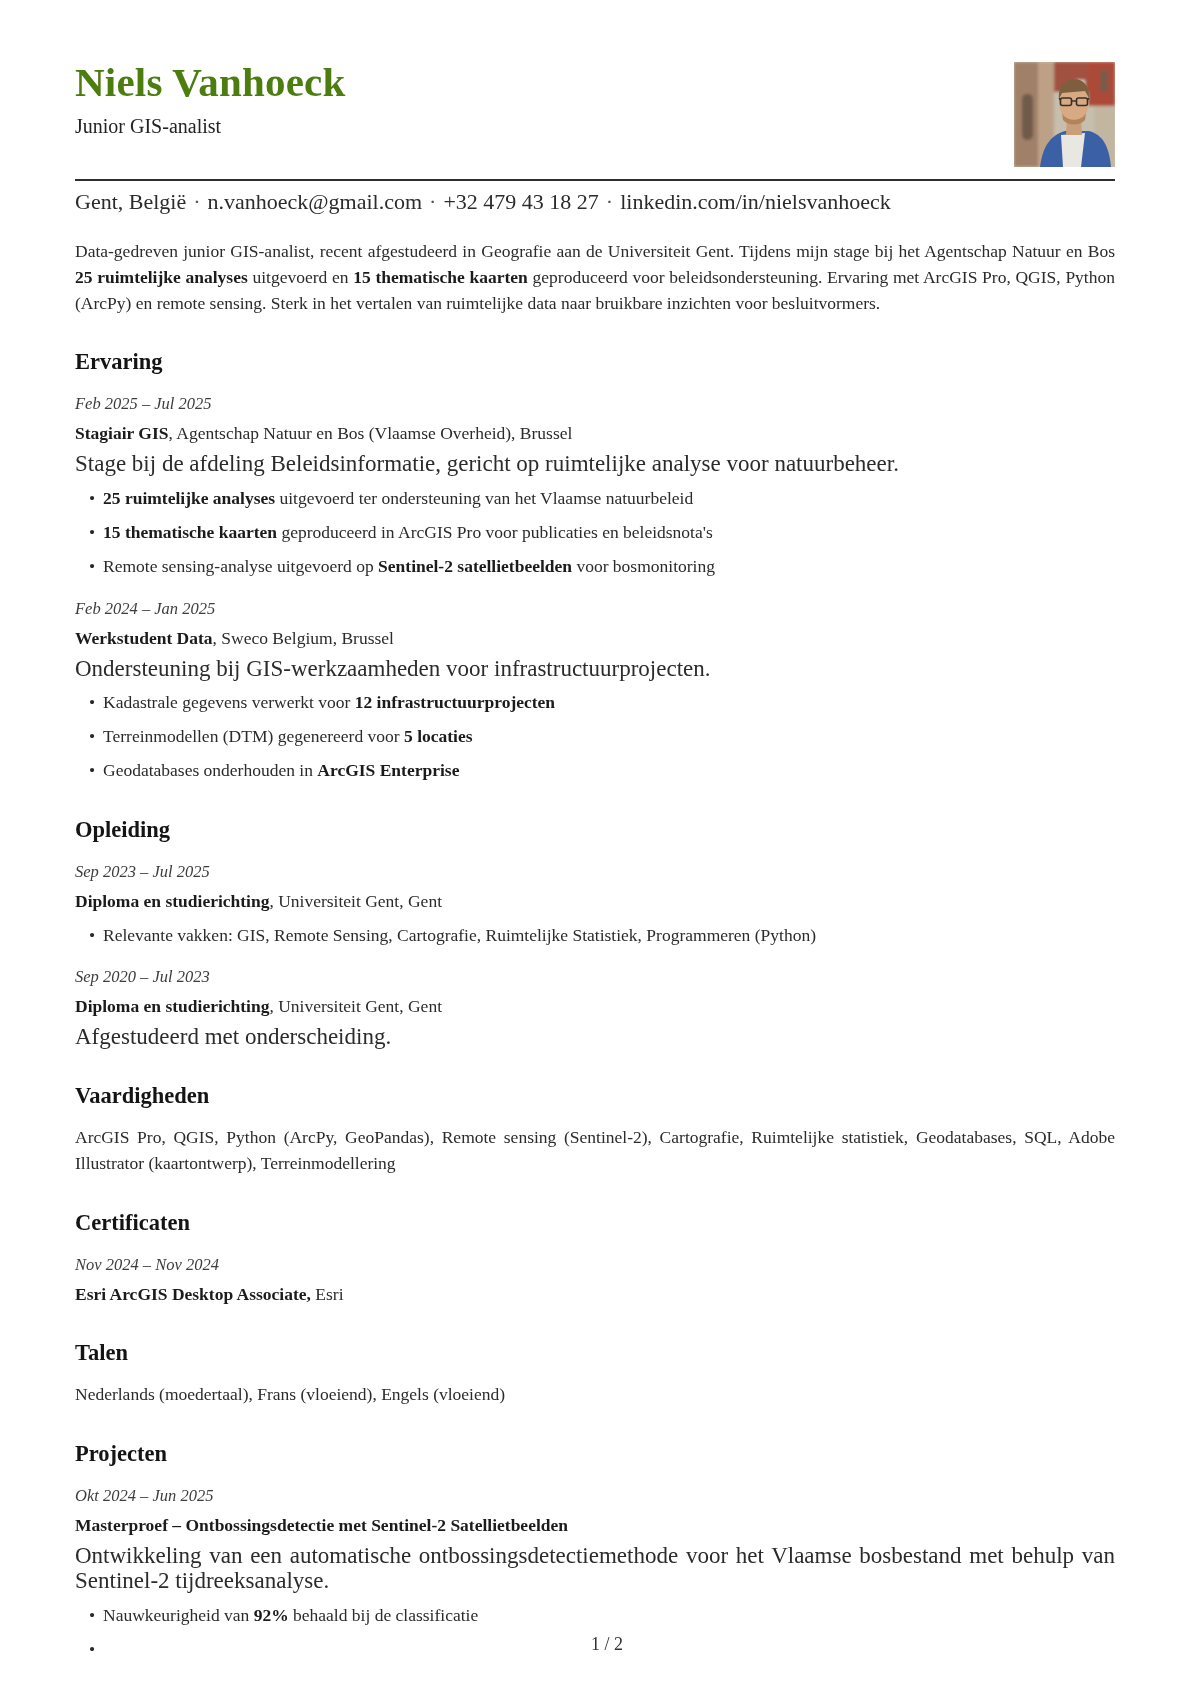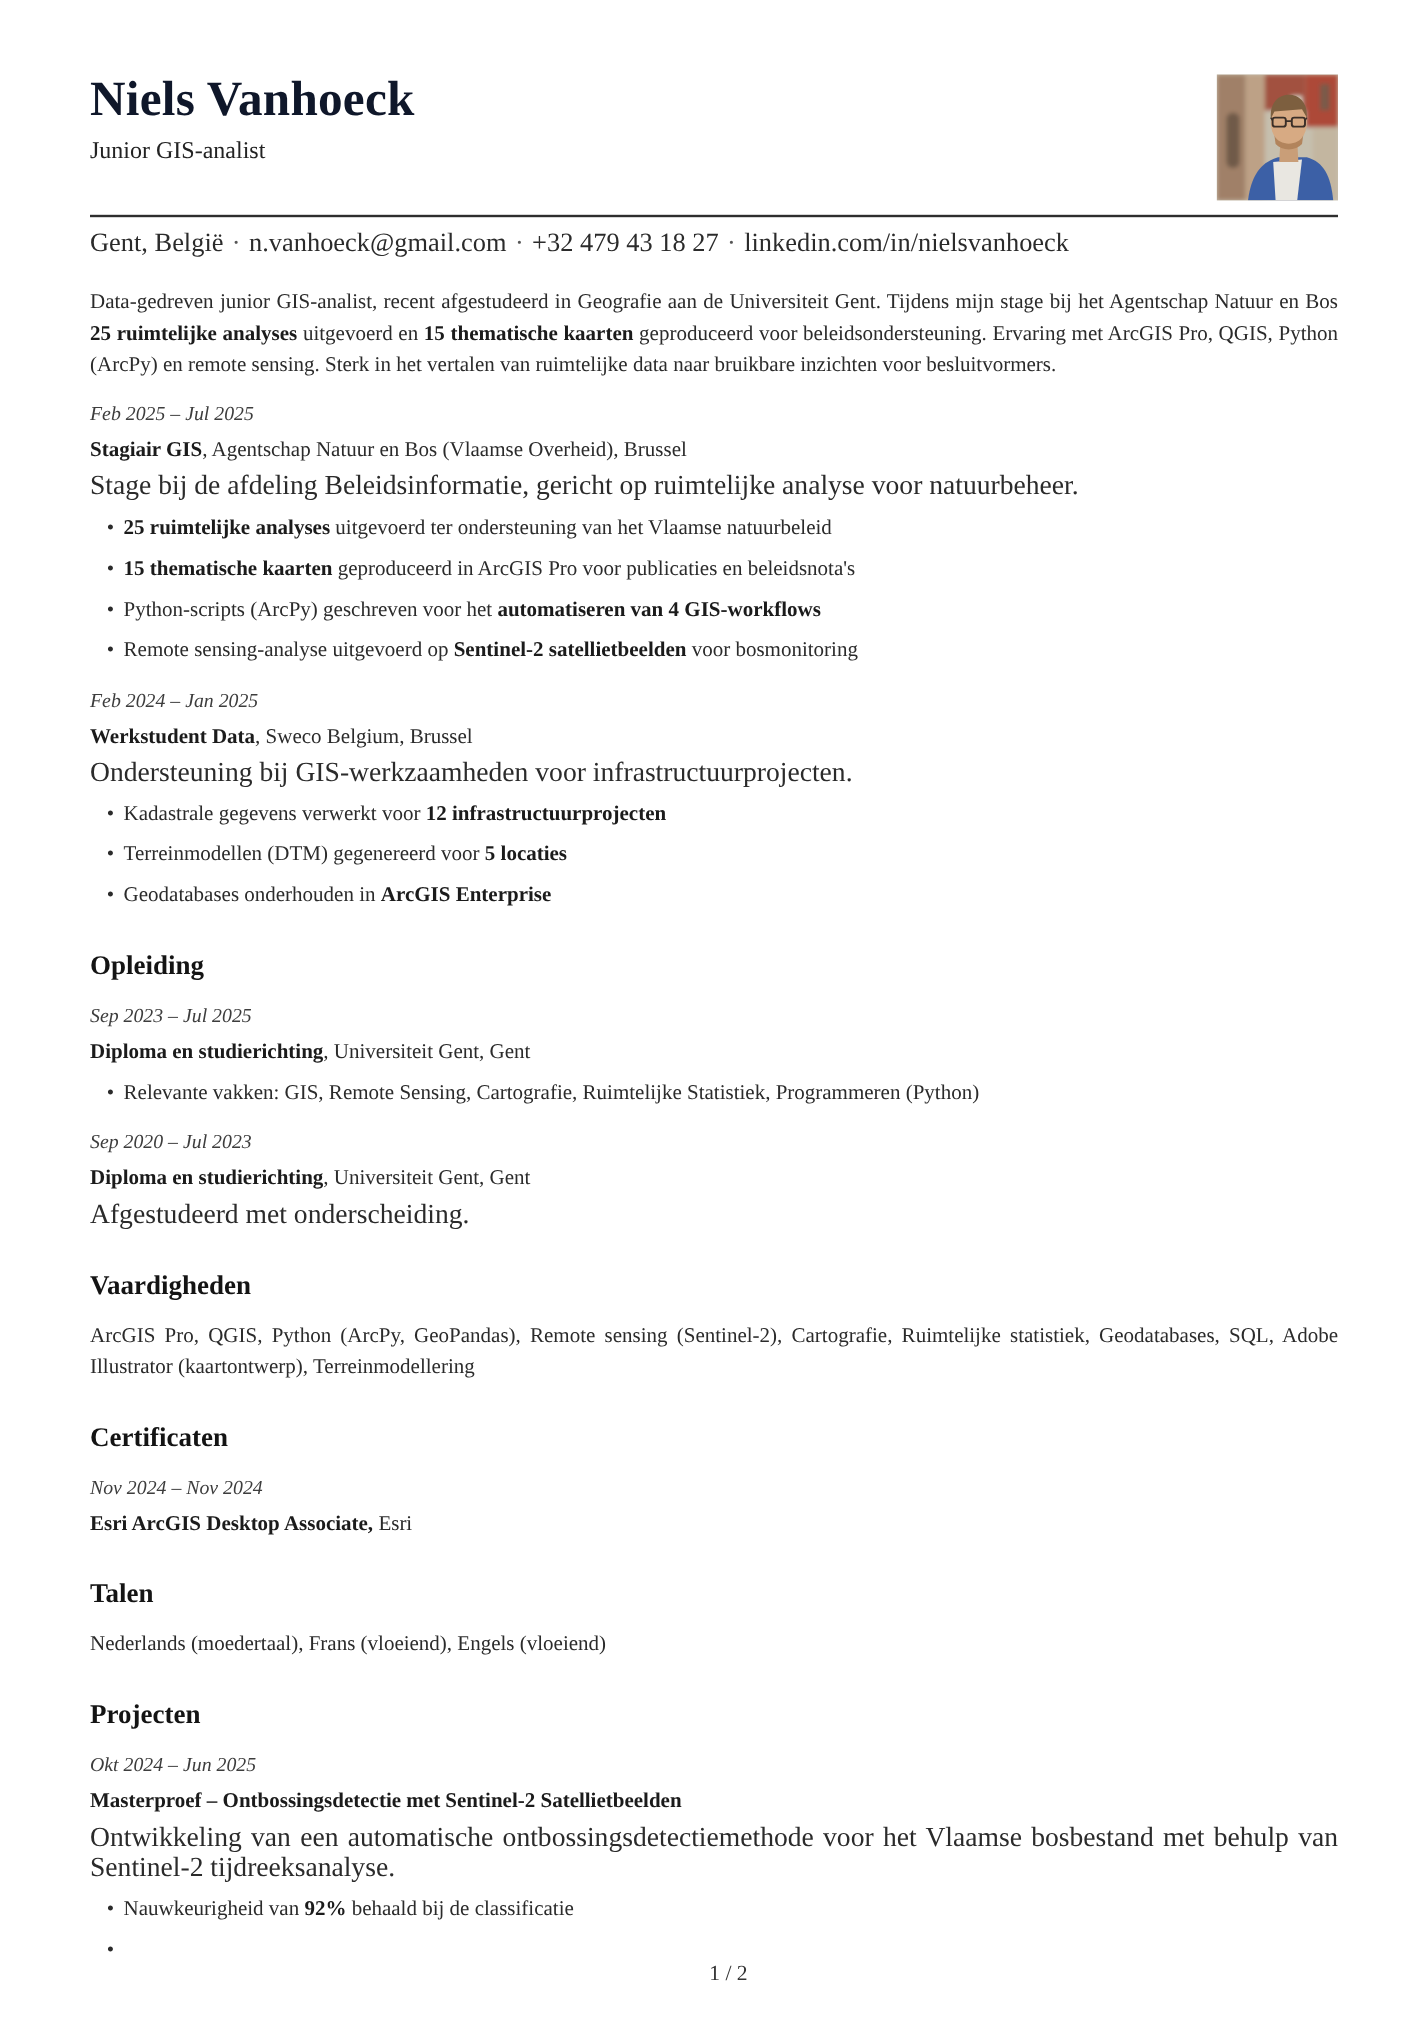--- a/index.html
+++ b/index.html
@@ -12,21 +12,21 @@
     color: #2b2b2b;
     -webkit-font-smoothing: antialiased;
   }
   .page { padding: 60px 75px 0 75px; }
 
   
   .header { position: relative; height: 119px; }
   .name {
     font-size: 41px;
     font-weight: 700;
-    color: #0f172a;
+    color: #4d7c0f;
     line-height: 1.12;
     letter-spacing: 0.2px;
   }
   .job-title { font-size: 20px; margin-top: 9px; color: #232323; }
   .photo {
     position: absolute;
     top: 2px;
     right: 0;
     width: 101px;
     height: 105px;
@@ -148,29 +148,29 @@
   </div>
 
   <hr class="divider">
 
   <div class="contact">
     <span>Gent, België</span><span class="sep">·</span><span>n.vanhoeck@gmail.com</span><span class="sep">·</span><span>+32 479 43 18 27</span><span class="sep">·</span><span>linkedin.com/in/nielsvanhoeck</span>
   </div>
 
   <p class="summary"><span>Data-gedreven junior GIS-analist, recent afgestudeerd in Geografie aan de Universiteit Gent. Tijdens mijn stage bij het Agentschap Natuur en Bos </span><b>25 ruimtelijke analyses</b><span> uitgevoerd en </span><b>15 thematische kaarten</b><span> geproduceerd voor beleidsondersteuning. Ervaring met ArcGIS Pro, QGIS, Python (ArcPy) en remote sensing. Sterk in het vertalen van ruimtelijke data naar bruikbare inzichten voor besluitvormers.</span></p>
 
+  <h2 class="section-title">Ervaring</h2>
 
   <div class="entry">
     <div class="dates">Feb 2025 – Jul 2025</div>
     <div class="entry-heading"><b>Stagiair GIS</b><span>, Agentschap Natuur en Bos (Vlaamse Overheid), Brussel</span></div>
     <div class="entry-desc">Stage bij de afdeling Beleidsinformatie, gericht op ruimtelijke analyse voor natuurbeheer.</div>
     <ul class="bullets">
       <li><b>25 ruimtelijke analyses</b><span> uitgevoerd ter ondersteuning van het Vlaamse natuurbeleid</span></li>
       <li><b>15 thematische kaarten</b><span> geproduceerd in ArcGIS Pro voor publicaties en beleidsnota's</span></li>
-      <li><span>Python-scripts (ArcPy) geschreven voor het </span><b>automatiseren van 4 GIS-workflows</b></li>
       <li><span>Remote sensing-analyse uitgevoerd op </span><b>Sentinel-2 satellietbeelden</b><span> voor bosmonitoring</span></li>
     </ul>
   </div>
 
   <div class="entry">
     <div class="dates">Feb 2024 – Jan 2025</div>
     <div class="entry-heading"><b>Werkstudent Data</b><span>, Sweco Belgium, Brussel</span></div>
     <div class="entry-desc">Ondersteuning bij GIS-werkzaamheden voor infrastructuurprojecten.</div>
     <ul class="bullets">
       <li><span>Kadastrale gegevens verwerkt voor </span><b>12 infrastructuurprojecten</b></li>

